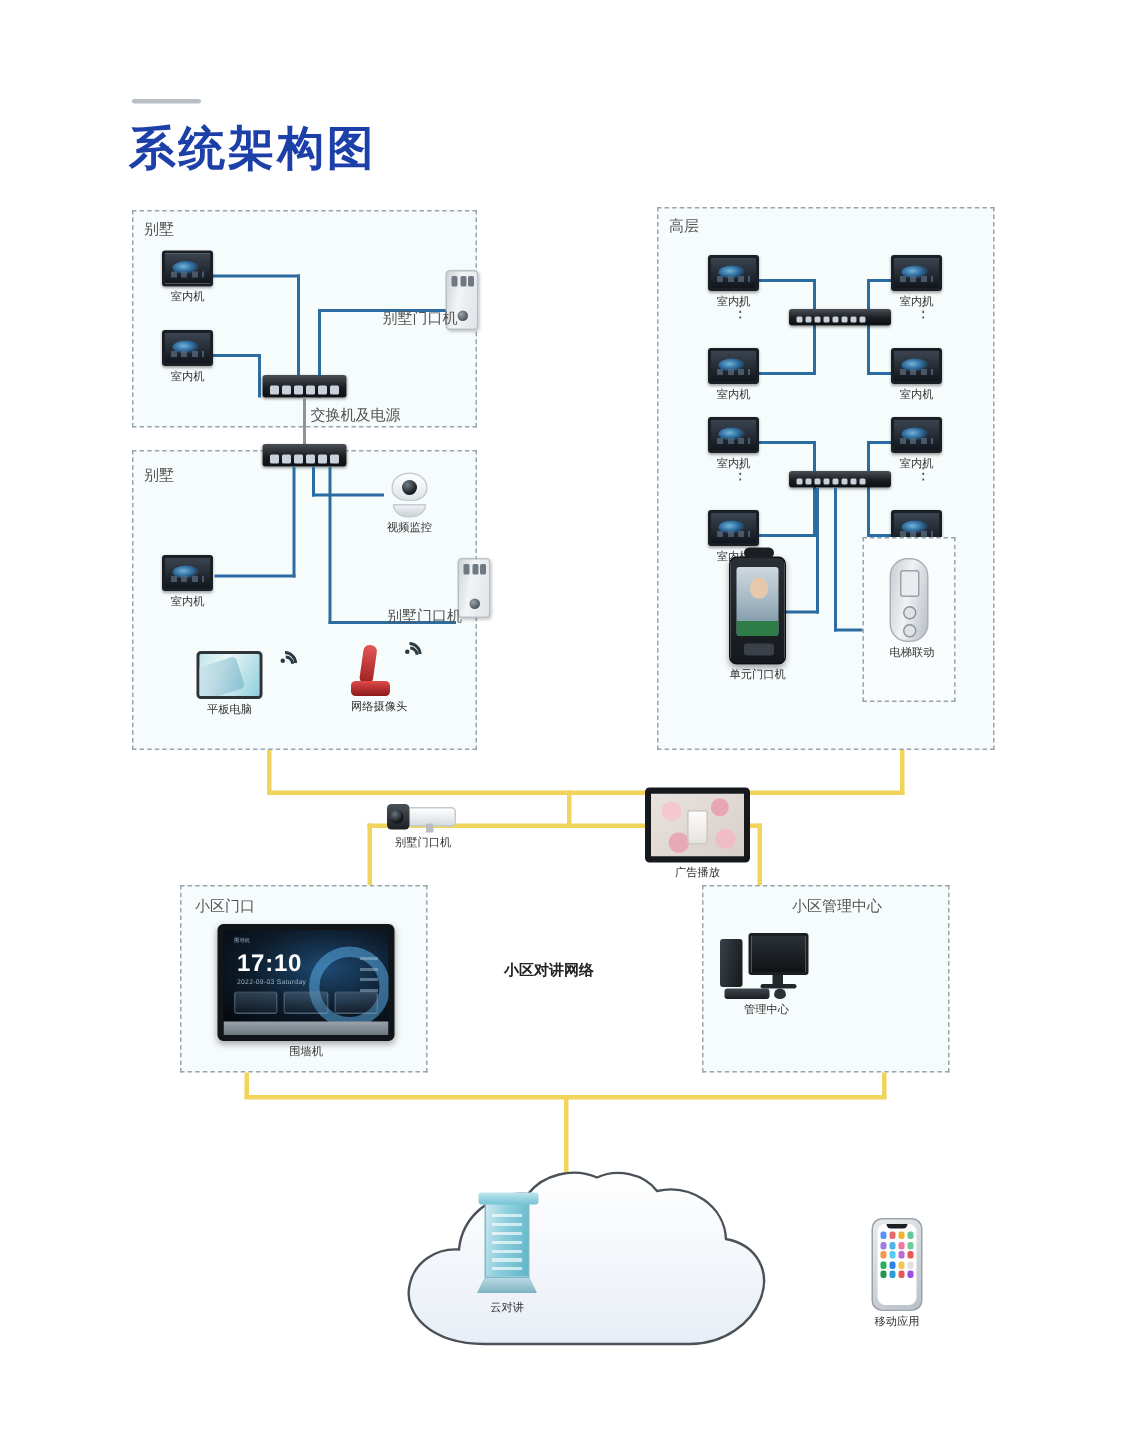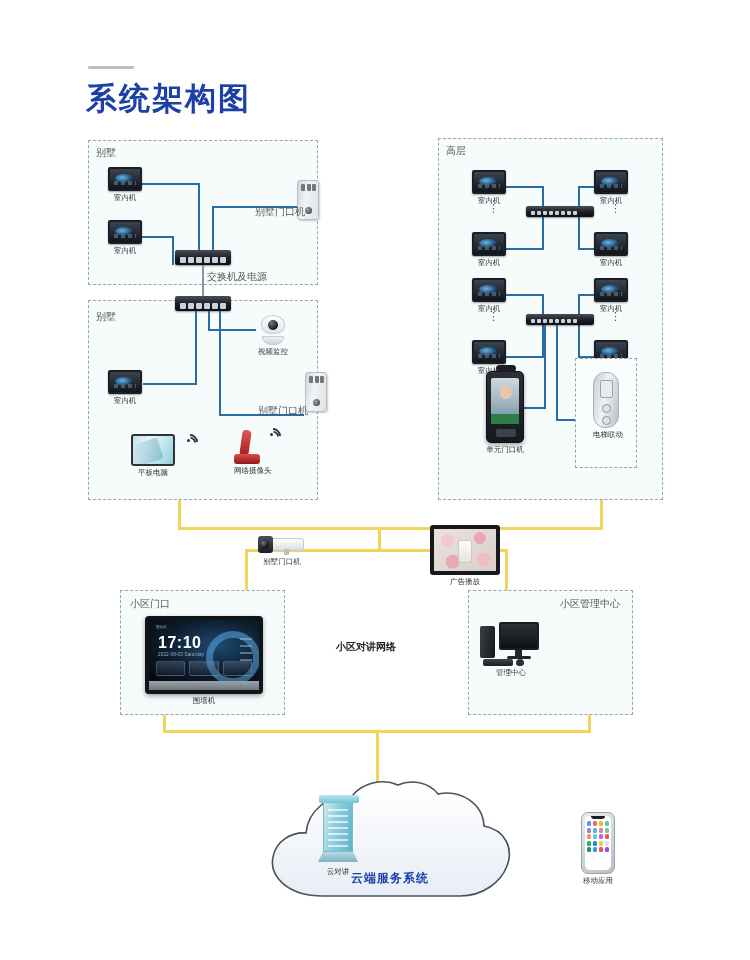--- a/index.html
+++ b/index.html
@@ -685,21 +685,21 @@
           <b></b>
         </span>
       <span class="chin"></span>
     </div>
     <div class="cap">围墙机</div>
   </div>
 
   <div class="net-label" style="left:336px;top:640px;">小区对讲网络</div>
 
   <div class="zone" style="left:468px;top:590px;width:165px;height:125px;"></div>
-  <div class="zone-label right" style="left:560px;top:597px;">小区管理中心</div>
+  <div class="zone-label right" style="left:528px;top:597px;">小区管理中心</div>
 
   <div class="dev" style="left:480px;top:622px;">
     <div class="pcset">
       <span class="tower"></span>
       <span class="mon"></span>
       <span class="stand"></span>
       <span class="foot"></span>
       <span class="kb"></span>
       <span class="mouse"></span>
     </div>
@@ -721,21 +721,20 @@
         </linearGradient>
       </defs>
       <path d="M68 118 C32 118 14 98 18 79 C21 63 36 54 51 55 C53 33 73 16 97 18 C107 5 127 0 143 7 C156 1 174 4 183 16
                C206 11 228 26 229 48 C250 52 259 70 252 88 C246 104 228 118 205 118 Z" fill="url(#cg)" stroke="#4a5158" stroke-width="1.6"></path>
     </svg>
     <div class="bldg" style="left:62px;top:22px;">
       <div class="tower"></div>
       <div class="plinth"></div>
       <div class="cap">云对讲</div>
     </div>
-    <div class="cloud-title">云端服务系统</div>
   </div>
 
   <div class="dev" style="left:581px;top:812px;">
     <div class="iphone">
       <span class="notch"></span>
       <span class="scr">
         <i style="background:#5b8ff9"></i>
           <i style="background:#e86a6a"></i>
           <i style="background:#f0b429"></i>
           <i style="background:#63c7a0"></i>

